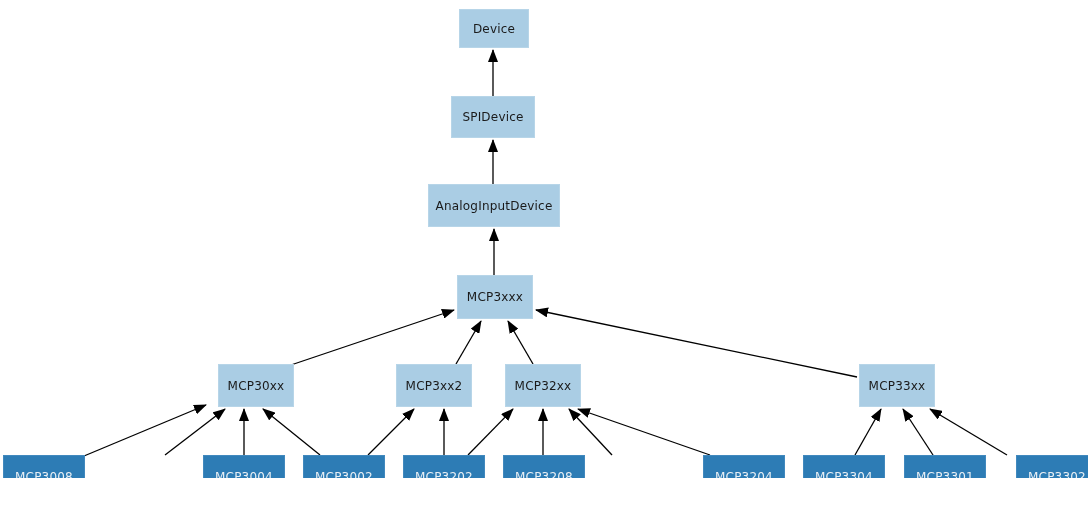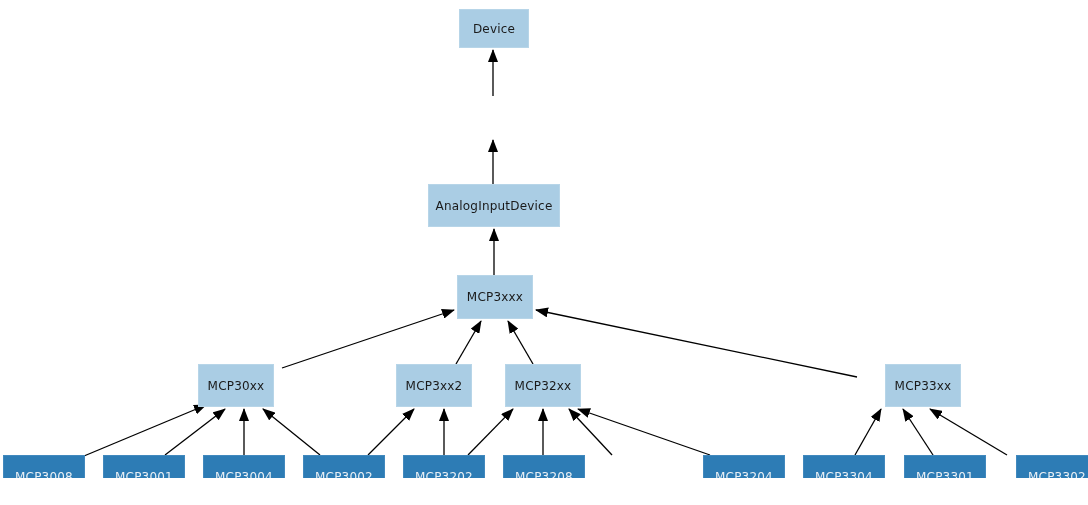--- a/index.html
+++ b/index.html
@@ -72,28 +72,28 @@
         <line x1="543" y1="455" x2="543" y2="409" stroke="#000000" stroke-width="1.3" marker-end="url(#arrowhead)"></line>
         <line x1="612" y1="455" x2="569" y2="409" stroke="#000000" stroke-width="1.3" marker-end="url(#arrowhead)"></line>
         <line x1="710" y1="455" x2="578" y2="409" stroke="#000000" stroke-width="1.3" marker-end="url(#arrowhead)"></line>
         <line x1="855" y1="455" x2="881" y2="409" stroke="#000000" stroke-width="1.3" marker-end="url(#arrowhead)"></line>
         <line x1="933" y1="455" x2="903" y2="409" stroke="#000000" stroke-width="1.3" marker-end="url(#arrowhead)"></line>
         <line x1="1007" y1="455" x2="930" y2="409" stroke="#000000" stroke-width="1.3" marker-end="url(#arrowhead)"></line>
       </g>
   </svg>
 
 <div class="node base" style="left: 459px; top: 9px; width: 70px; height: 39px;">Device</div>
+    <div class="node base" style="left: 451px; top: 96px; width: 84px; height: 42px;">SPIDevice</div>
     <div class="node base" style="left: 428px; top: 184px; width: 132px; height: 43px;">AnalogInputDevice</div>
     <div class="node base" style="left: 457px; top: 275px; width: 76px; height: 44px;">MCP3xxx</div>
-    <div class="node base" style="left: 198px; top: 364px; width: 76px; height: 43px;">MCP30xx</div>
+    <div class="node base" style="left: 218px; top: 364px; width: 76px; height: 43px;">MCP30xx</div>
     <div class="node base" style="left: 396px; top: 364px; width: 76px; height: 43px;">MCP3xx2</div>
     <div class="node base" style="left: 505px; top: 364px; width: 76px; height: 43px;">MCP32xx</div>
-    <div class="node base" style="left: 885px; top: 364px; width: 76px; height: 43px; text-align: center;">MCP33xx</div>
+    <div class="node base" style="left: 859px; top: 364px; width: 76px; height: 43px; text-align: center;">MCP33xx</div>
     <div class="node leaf" style="left: 3px; top: 455px; width: 82px; height: 43px;">MCP3008</div>
-    <div class="node leaf" style="left: 103px; top: 455px; width: 82px; height: 43px;">MCP3001</div>
     <div class="node leaf" style="left: 203px; top: 455px; width: 82px; height: 43px;">MCP3004</div>
     <div class="node leaf" style="left: 303px; top: 455px; width: 82px; height: 43px;">MCP3002</div>
     <div class="node leaf" style="left: 403px; top: 455px; width: 82px; height: 43px;">MCP3202</div>
     <div class="node leaf" style="left: 503px; top: 455px; width: 82px; height: 43px;">MCP3208</div>
     <div class="node leaf" style="left: 703px; top: 455px; width: 82px; height: 43px;">MCP3204</div>
     <div class="node leaf" style="left: 803px; top: 455px; width: 82px; height: 43px;">MCP3304</div>
     <div class="node leaf" style="left: 904px; top: 455px; width: 82px; height: 43px;">MCP3301</div>
     <div class="node leaf" style="left: 1016px; top: 455px; width: 82px; height: 43px;">MCP3302</div>
   </div>
 

